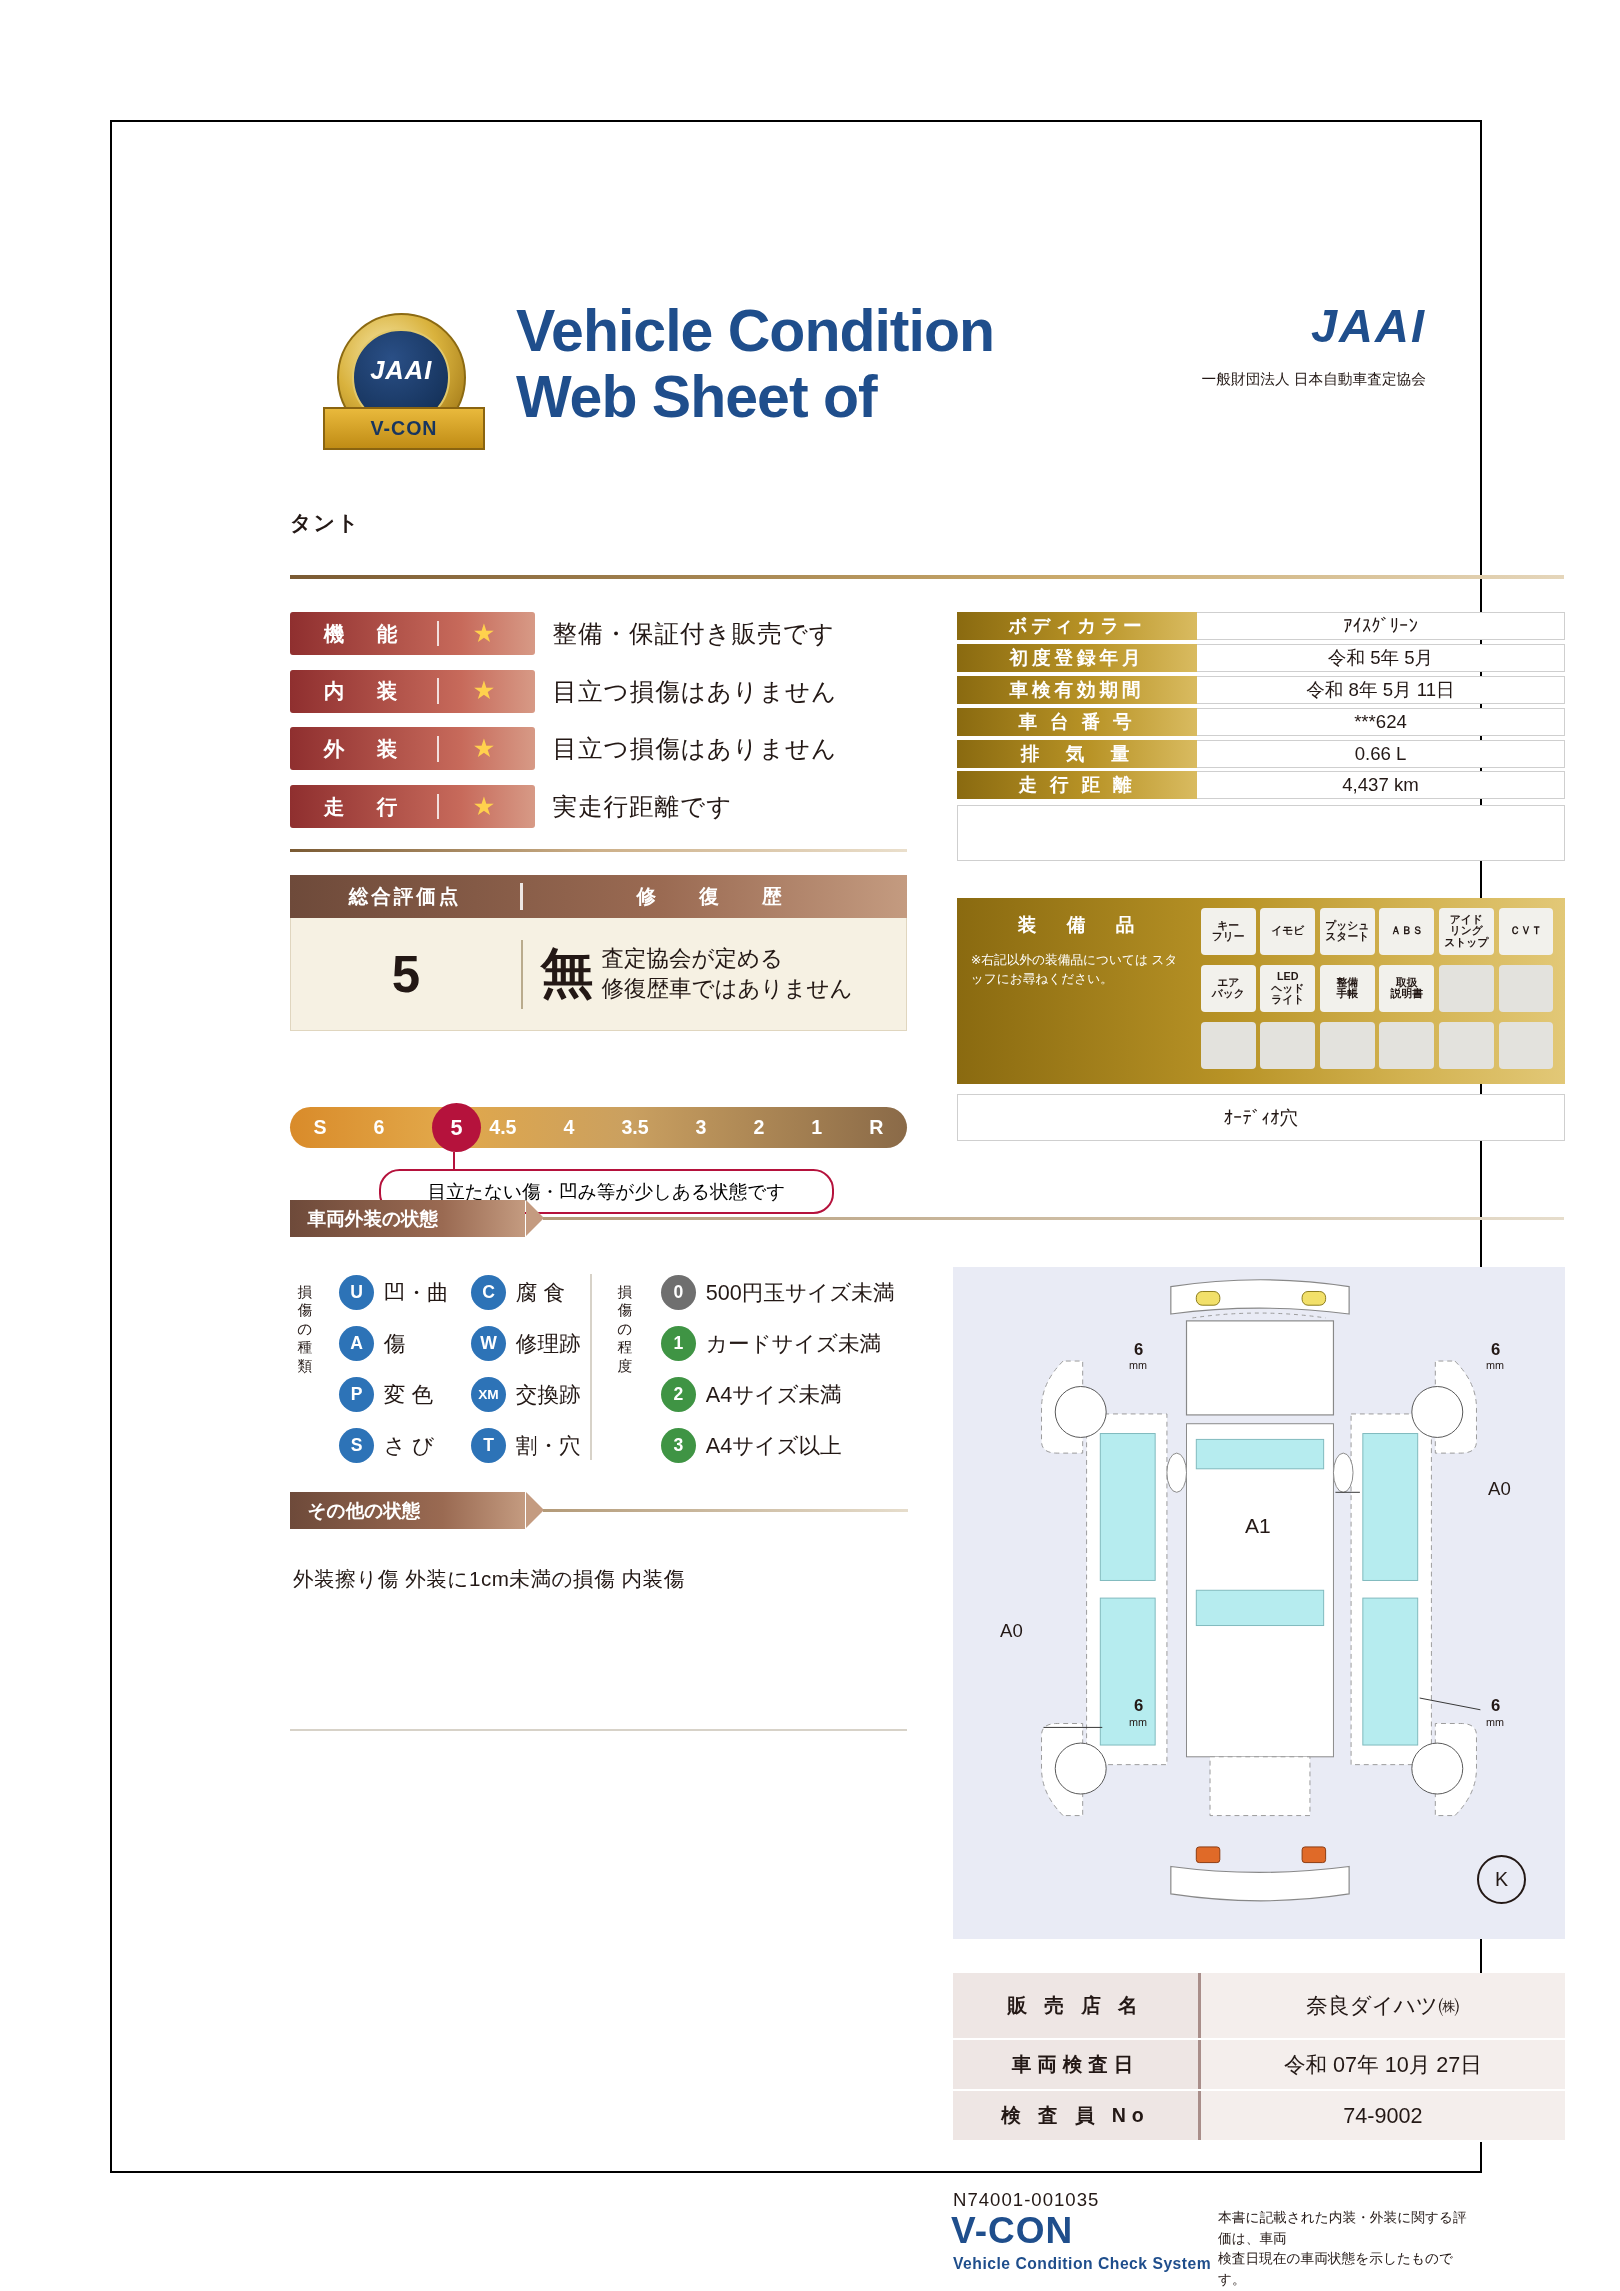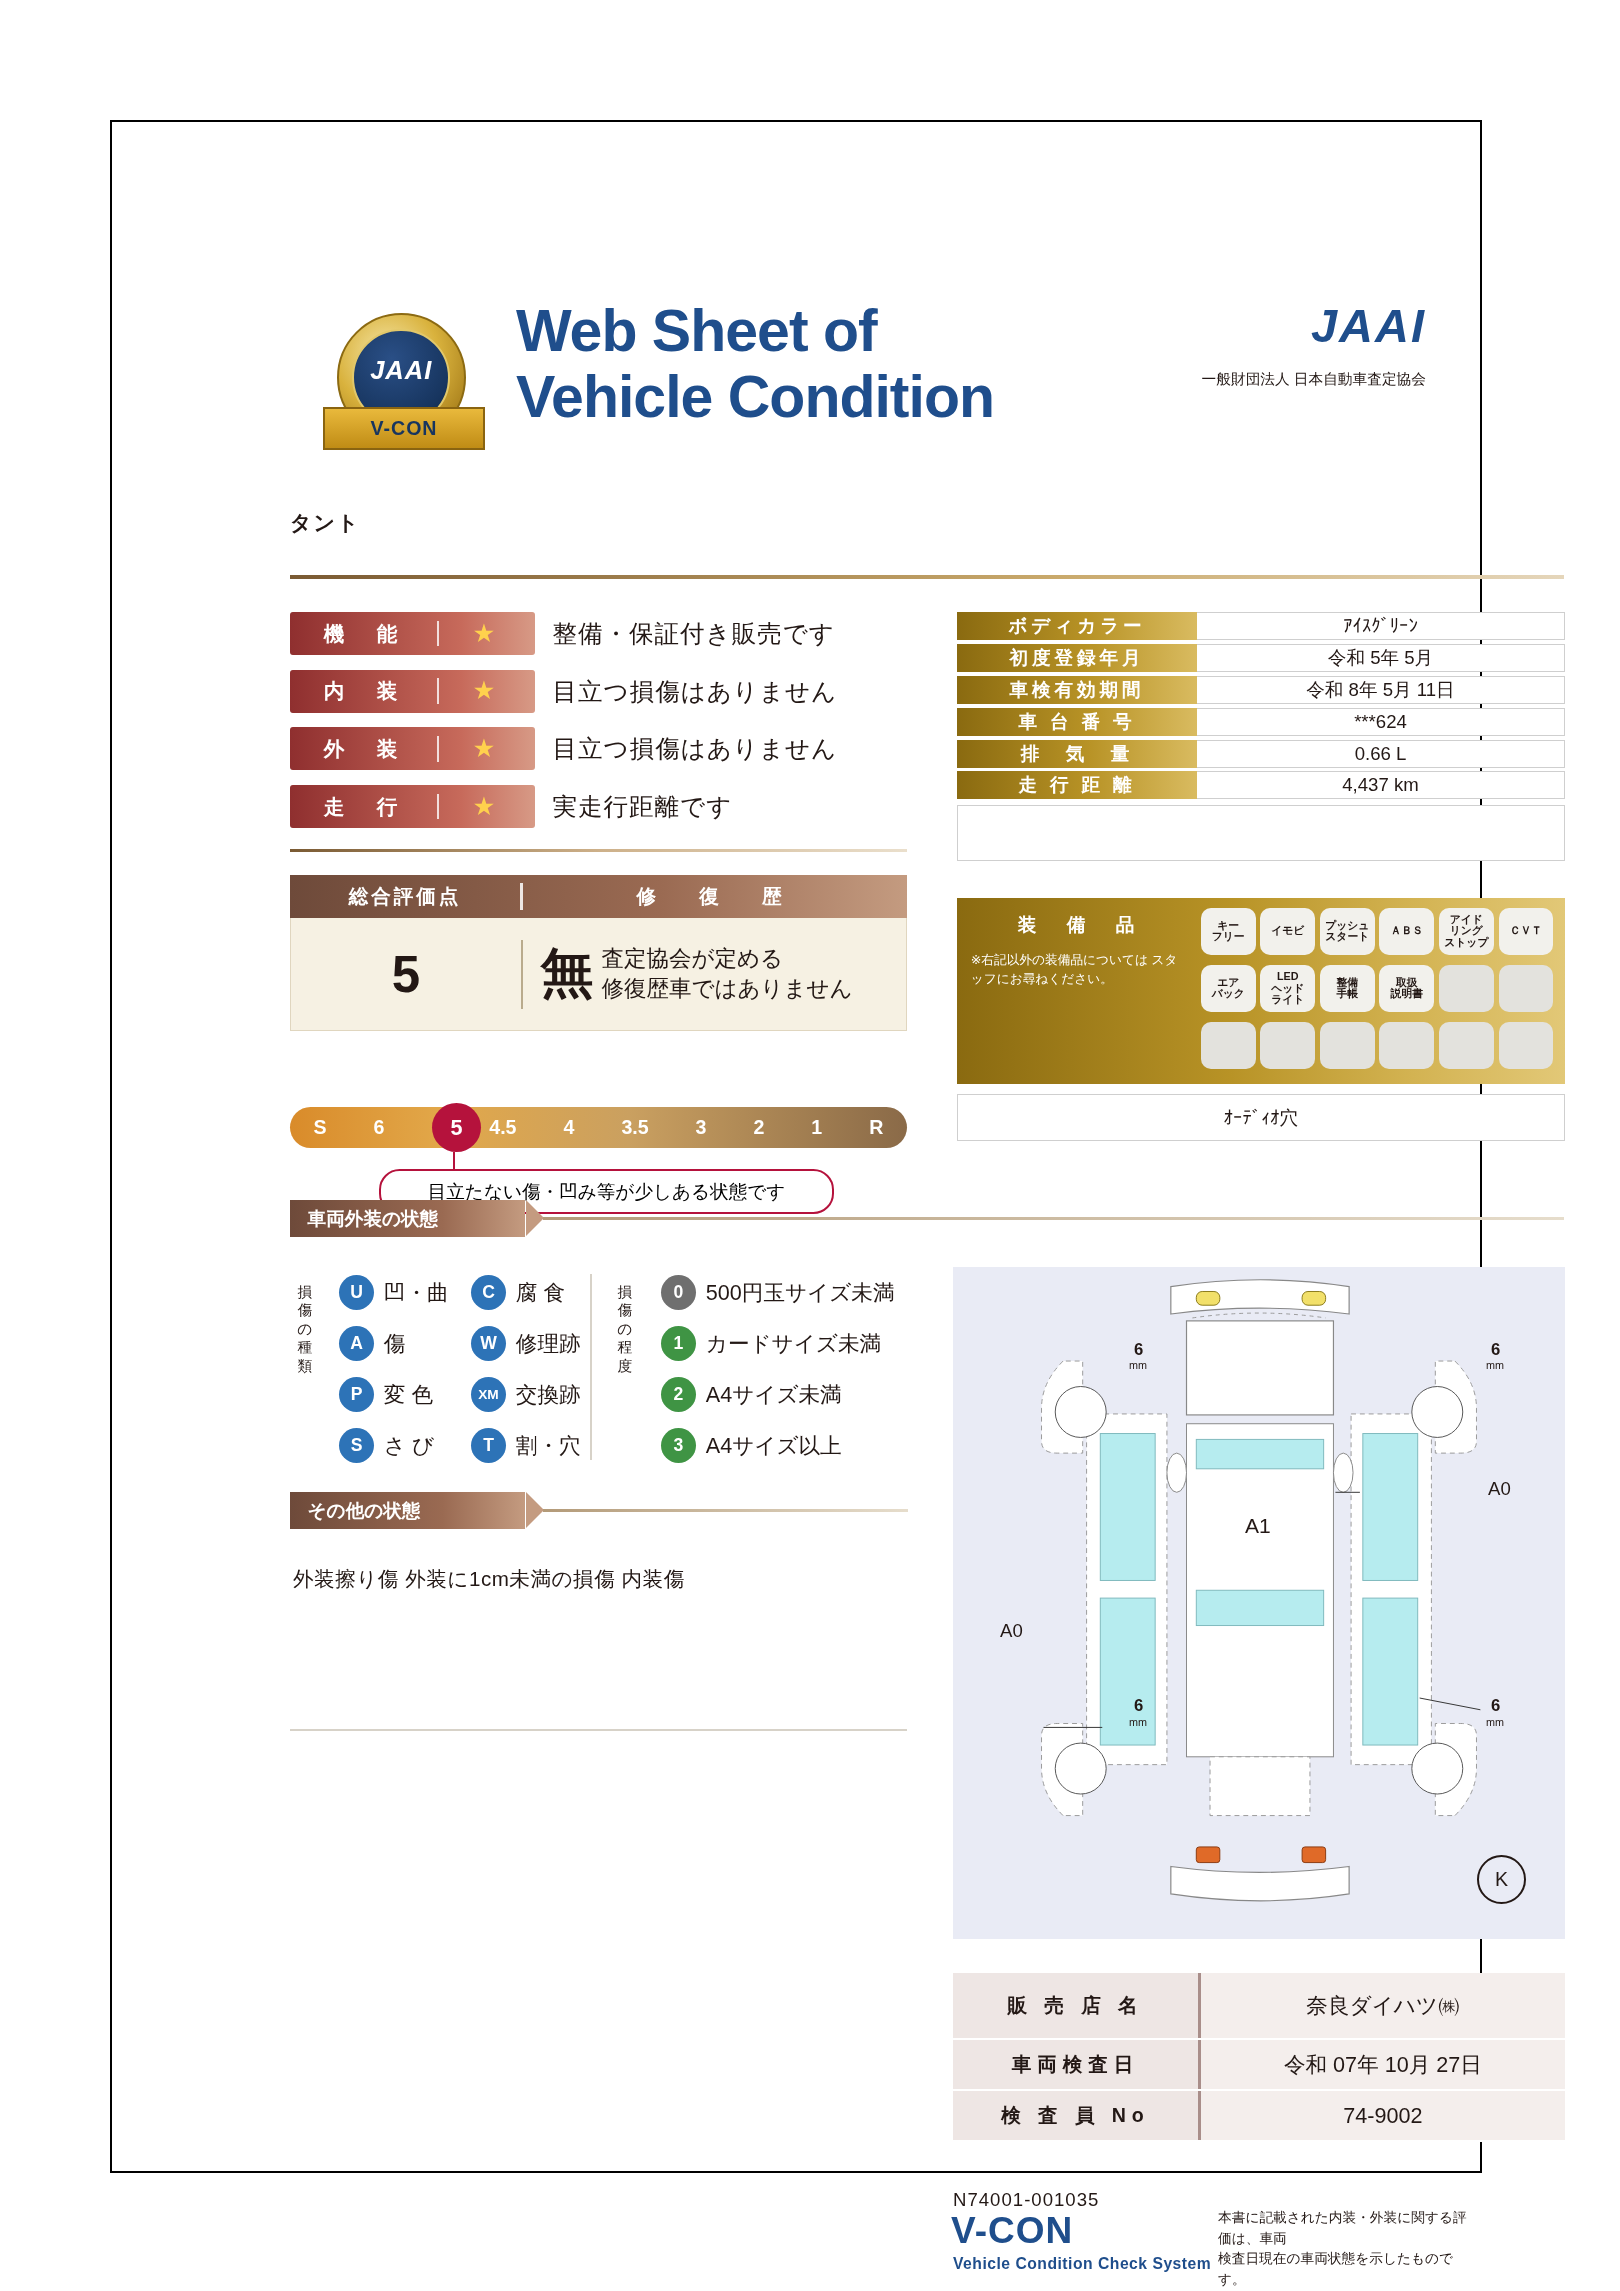--- a/index.html
+++ b/index.html
@@ -71,21 +71,21 @@
   .ival{flex:1;border:1px solid #cfcfcf;border-left:none;background:#fff;display:flex;align-items:center;justify-content:center;font-size:18.6px;box-sizing:border-box;}
   .iblank{height:54px;border:1px solid #cfcfcf;background:#fff;margin-top:5.9px;}
 
   
   .equip{position:absolute;left:845px;top:776px;width:608px;height:186px;
      background:linear-gradient(to right,#8a6a10,#b89326 45%,#d3b352 75%,#e2c877);display:flex;box-sizing:border-box;}
   .equip-left{width:240px;color:#fff;padding:13.7px 9.8px 0 13.7px;box-sizing:border-box;}
   .equip-title{font-size:18.6px;font-weight:bold;letter-spacing:5.9px;text-align:center;margin-bottom:13.7px;}
   .equip-note{font-size:12.7px;line-height:1.45;}
   .equip-grid{flex:1;padding:9.8px 11.8px 9.8px 3.9px;display:grid;grid-template-columns:repeat(6,1fr);grid-gap:4.9px;box-sizing:border-box;}
-  .chip{background:#eceae4;border-radius:10px;display:flex;flex-direction:column;align-items:center;justify-content:center;
+  .chip{background:#eceae4;border-radius:4px;display:flex;flex-direction:column;align-items:center;justify-content:center;
      font-size:10.8px;line-height:1.08;color:#231815;text-align:left;font-weight:bold;height:47px;}
   .chip.on{background:#f2f1ec;}
   .chip.empty{background:#e3e2dd;}
   .chip .l{display:block;}
   .audio{position:absolute;left:845px;top:972px;width:608px;height:47px;border:1px solid #cfcfcf;background:#fff;
      display:flex;align-items:center;justify-content:center;font-size:18.6px;box-sizing:border-box;}
 
   
   .sechead{position:absolute;height:37px;background:linear-gradient(to right,#6e4a3a,#9a6a52 65%,#c49b80);
      color:#fff;font-size:18.6px;font-weight:bold;display:flex;align-items:center;padding-left:17.6px;box-sizing:border-box;}
@@ -134,22 +134,22 @@
     <div class="logo-badge">
       <div class="badge-outer">
         <div class="badge-inner">
           <div class="jaai">JAAI</div>
         </div>
       </div>
       <div class="ribbon">V-CON</div>
     </div>
 
     <div class="title">
+      <div>Vehicle Condition</div>
       <div>Web Sheet of</div>
-      <div>Vehicle Condition</div>
     </div>
 
     <div class="jaai-mark">
       <div class="big">JAAI</div>
       <div class="small">一般財団法人 日本自動車査定協会</div>
     </div>
 
     <div class="carname">タント</div>
     <div class="rule"></div>
 

